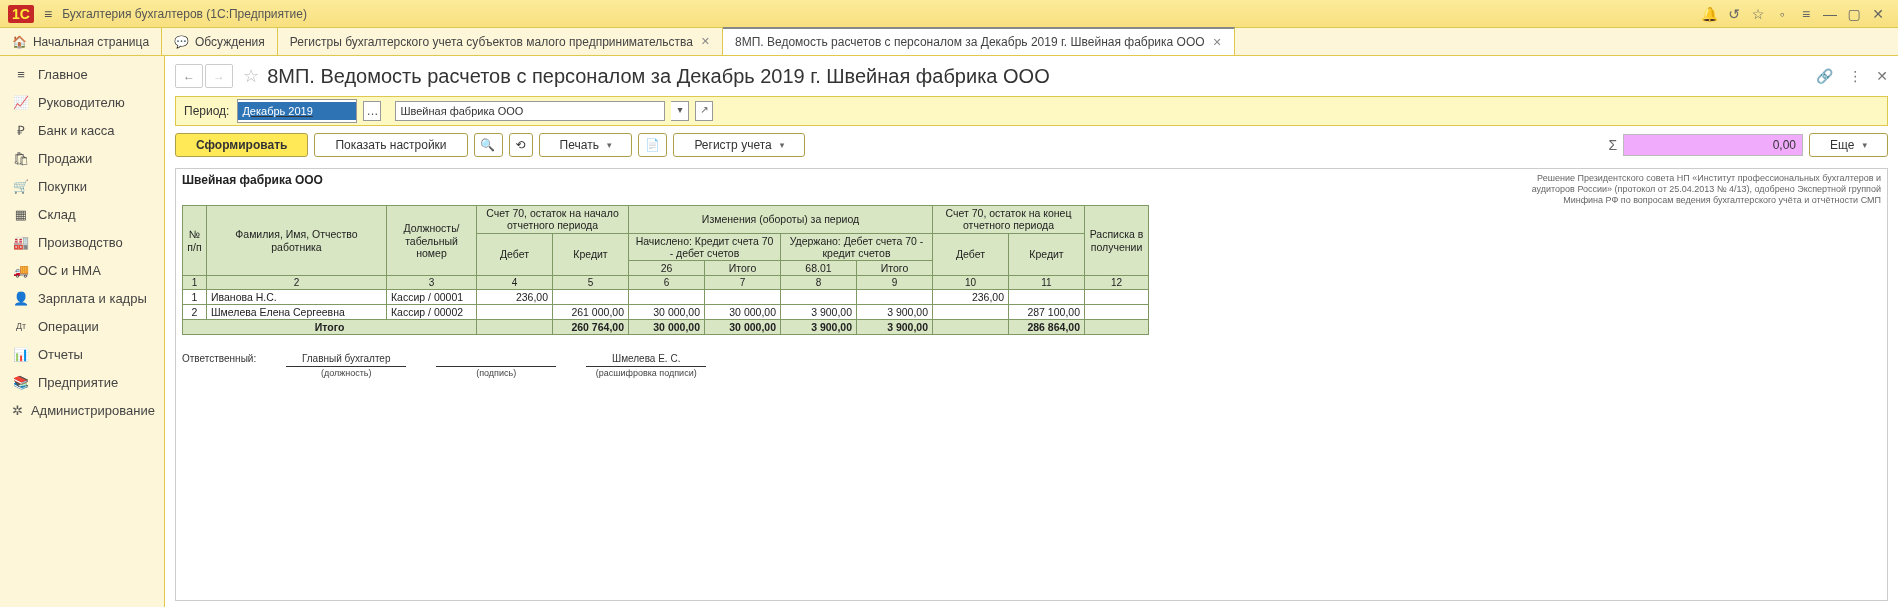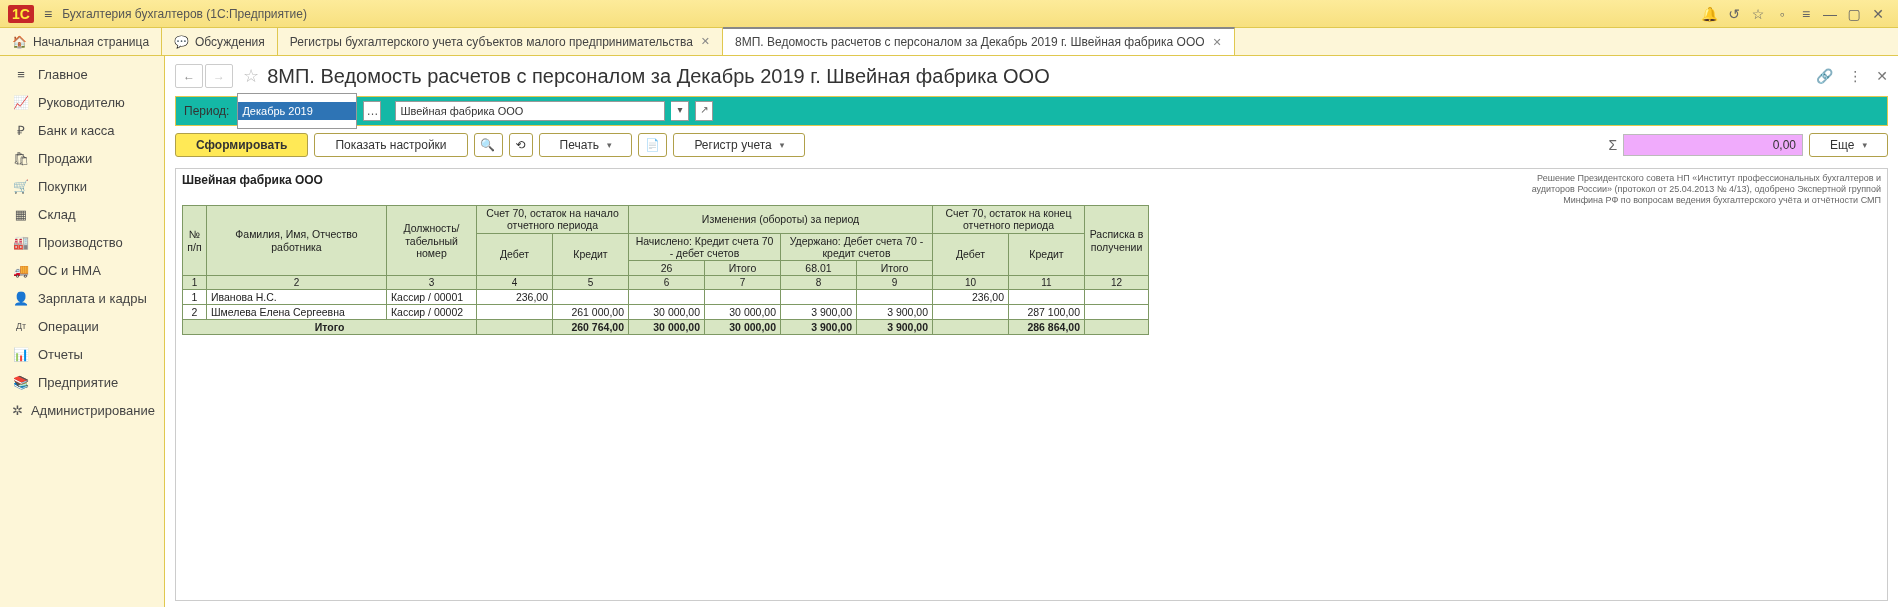--- a/index.html
+++ b/index.html
@@ -33,23 +33,23 @@
   
   .content { flex:1; background:#fff; display:flex; flex-direction:column; overflow:hidden;}
 
   .doc-header { display:flex; align-items:center; height:40px; padding:0 10px; }
   .doc-header .navbtn { width:28px; height:24px; border:1px solid #ccc; background:#fff; margin-right:2px; text-align:center; line-height:22px; color:#888; cursor:pointer; border-radius:2px;}
   .doc-header .star { font-size:18px; color:#bbb; margin:0 8px; cursor:pointer;}
   .doc-header .doc-title { font-size:20px; color:#333;}
   .doc-header .right-icons { margin-left:auto; display:flex; gap:14px; color:#777; font-size:14px;}
   .doc-header .right-icons span { cursor:pointer; }
 
-  .param-bar { background:#14b8a6; border:1px solid #E0C84F; margin:0 10px; padding:4px 8px; display:flex; align-items:center; gap:6px; height:30px;}
+  .param-bar { background:#fef9c3; border:1px solid #E0C84F; margin:0 10px; padding:4px 8px; display:flex; align-items:center; gap:6px; height:30px;}
   .param-bar label { color:#333; font-size:12px; margin-right:2px;}
-  .param-bar .periodbox { width:120px; height:36px; border:1px solid #999; background:#fff; display:flex; align-items:center;}
+  .param-bar .periodbox { width:120px; height:24px; border:1px solid #999; background:#fff; display:flex; align-items:center;text-decoration:underline;}
   .param-bar .periodbox .pv { background:#2E74B5; color:#fff; padding:0 4px; line-height:18px; font-size:11px; flex:1;}
   .param-bar .dots { width:18px; height:20px; border:1px solid #999; background:#fff; text-align:center; line-height:18px; color:#555; cursor:pointer;}
   .param-bar .orgbox { width:270px; height:20px; border:1px solid #999; background:#fff; padding:0 4px; line-height:18px; font-size:11px; color:#333; margin-left:8px;}
   .param-bar .ddbtn { width:18px; height:20px; border:1px solid #999; border-left:none; background:#fff; text-align:center; line-height:16px; color:#555; cursor:pointer; font-size:10px;}
 
   .action-bar { margin:4px 10px; display:flex; align-items:center; gap:6px; height:30px;}
   .btn { height:24px; border:1px solid #B0A04A; border-radius:3px; background:#fff; color:#333; padding:0 20px; font-size:12px; cursor:pointer; display:inline-flex; align-items:center; gap:4px;}
   .btn.primary { background:#FFE956; font-weight:bold;}
   .btn.dd::after { content:"▾"; font-size:9px; margin-left:4px; color:#666;}
   .btn.icon-only { padding:0 6px; }
@@ -314,16 +314,31 @@
           <td class="num">30 000,00</td>
           <td class="num">3 900,00</td>
           <td class="num">3 900,00</td>
           <td class="num"></td>
           <td class="num">286 864,00</td>
           <td class="num"></td>
         </tr>
       </tbody>
         </table>
 
+      <div class="signatures">
+        <span>Ответственный:</span>
+        <div class="sigblock">
+          <span class="sigvalue">Главный бухгалтер</span>
+          <div class="sigline">(должность)</div>
+        </div>
+        <div class="sigblock">
+          <span class="sigvalue">&nbsp;</span>
+          <div class="sigline">(подпись)</div>
+        </div>
+        <div class="sigblock">
+          <span class="sigvalue">Шмелева Е. С.</span>
+          <div class="sigline">(расшифровка подписи)</div>
+        </div>
+      </div>
     </div>
 
   </div>
 </div>
 
 </body></html>

